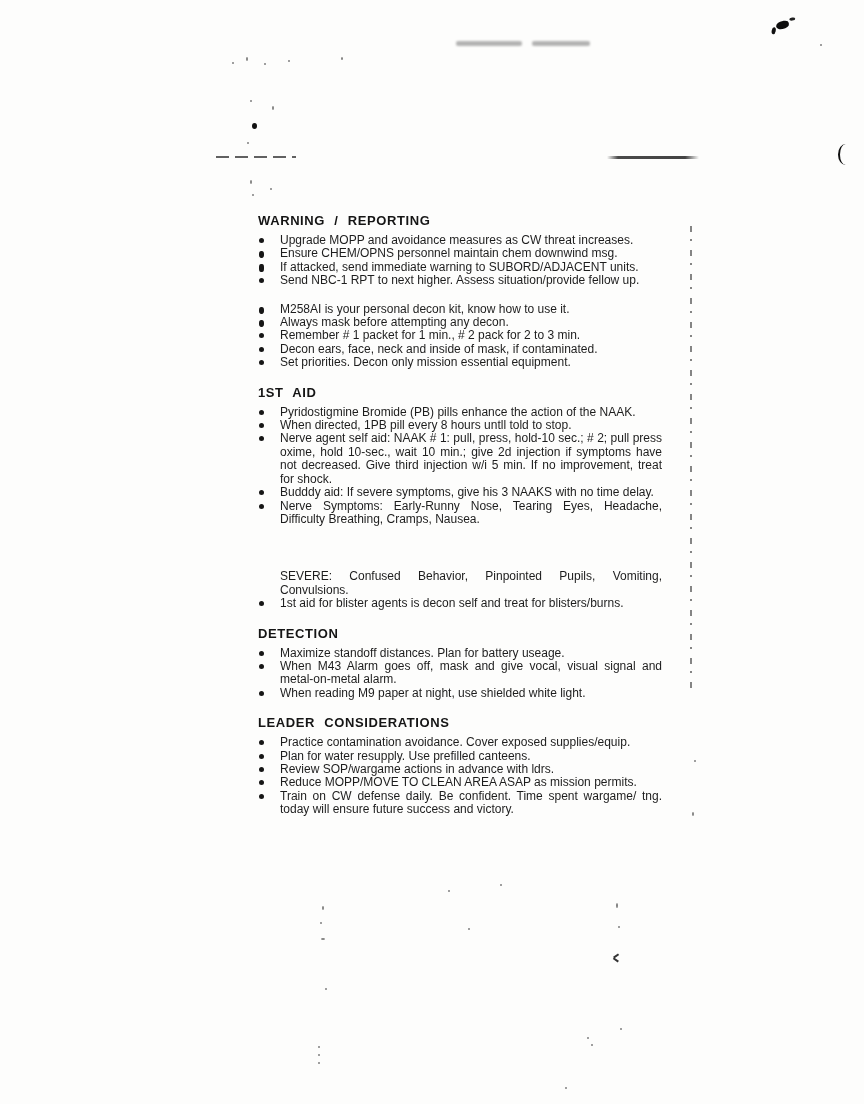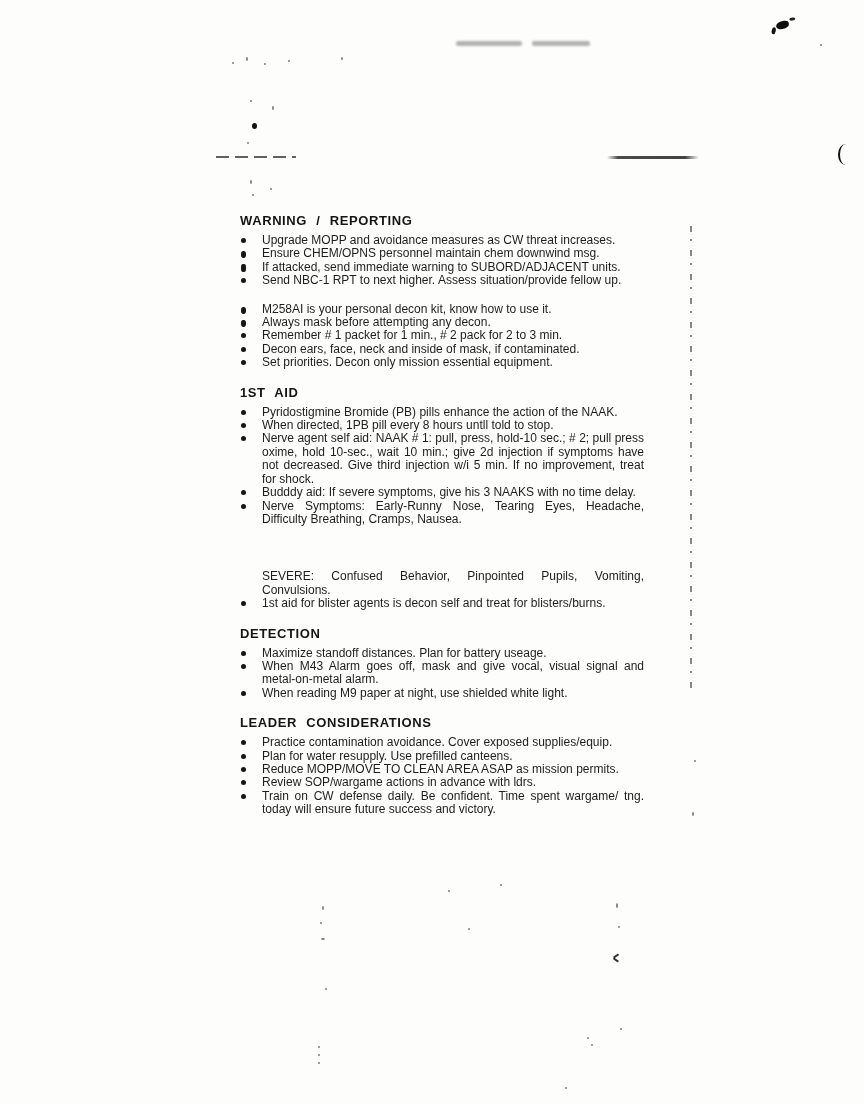--- a/index.html
+++ b/index.html
@@ -10,21 +10,21 @@
     overflow:hidden;
   }
   .page {
     position:relative;
     width:864px; height:1104px;
     background:#fdfdfc;
     color:#1c1c1c;
   }
   .content {
     position:absolute;
-    left:240px; top:213px;
+    left:258px; top:213px;
     width:404px;
   }
   .section { margin-bottom:15px; }
   .section h2 {
     font-size:13px;
     line-height:15px;
     font-weight:700;
     letter-spacing:.6px;
     word-spacing:5px;
     margin:0 0 6px 0;
@@ -185,20 +185,20 @@
         <li><span class="dot"></span><span class="bt">When M43 Alarm goes off, mask and give vocal, visual signal and metal-on-metal alarm.</span></li>
         <li><span class="dot"></span><span class="bt">When reading M9 paper at night, use shielded white light.</span></li>
       </ul>
     </div>
 
     <div class="section">
       <h2>LEADER CONSIDERATIONS</h2>
       <ul class="blist">
         <li><span class="dot"></span><span class="bt">Practice contamination avoidance. Cover exposed supplies/equip.</span></li>
         <li><span class="dot"></span><span class="bt">Plan for water resupply. Use prefilled canteens.</span></li>
+        <li><span class="dot"></span><span class="bt">Review SOP/wargame actions in advance with ldrs.</span></li>
         <li><span class="dot"></span><span class="bt">Reduce MOPP/MOVE TO CLEAN AREA ASAP as mission permits.</span></li>
-        <li><span class="dot"></span><span class="bt">Review SOP/wargame actions in advance with ldrs.</span></li>
         <li><span class="dot"></span><span class="bt">Train on CW defense daily. Be confident. Time spent wargame/ tng. today will ensure future success and victory.</span></li>
       </ul>
     </div>
 
   </div>
 </div>
 
 </body></html>

